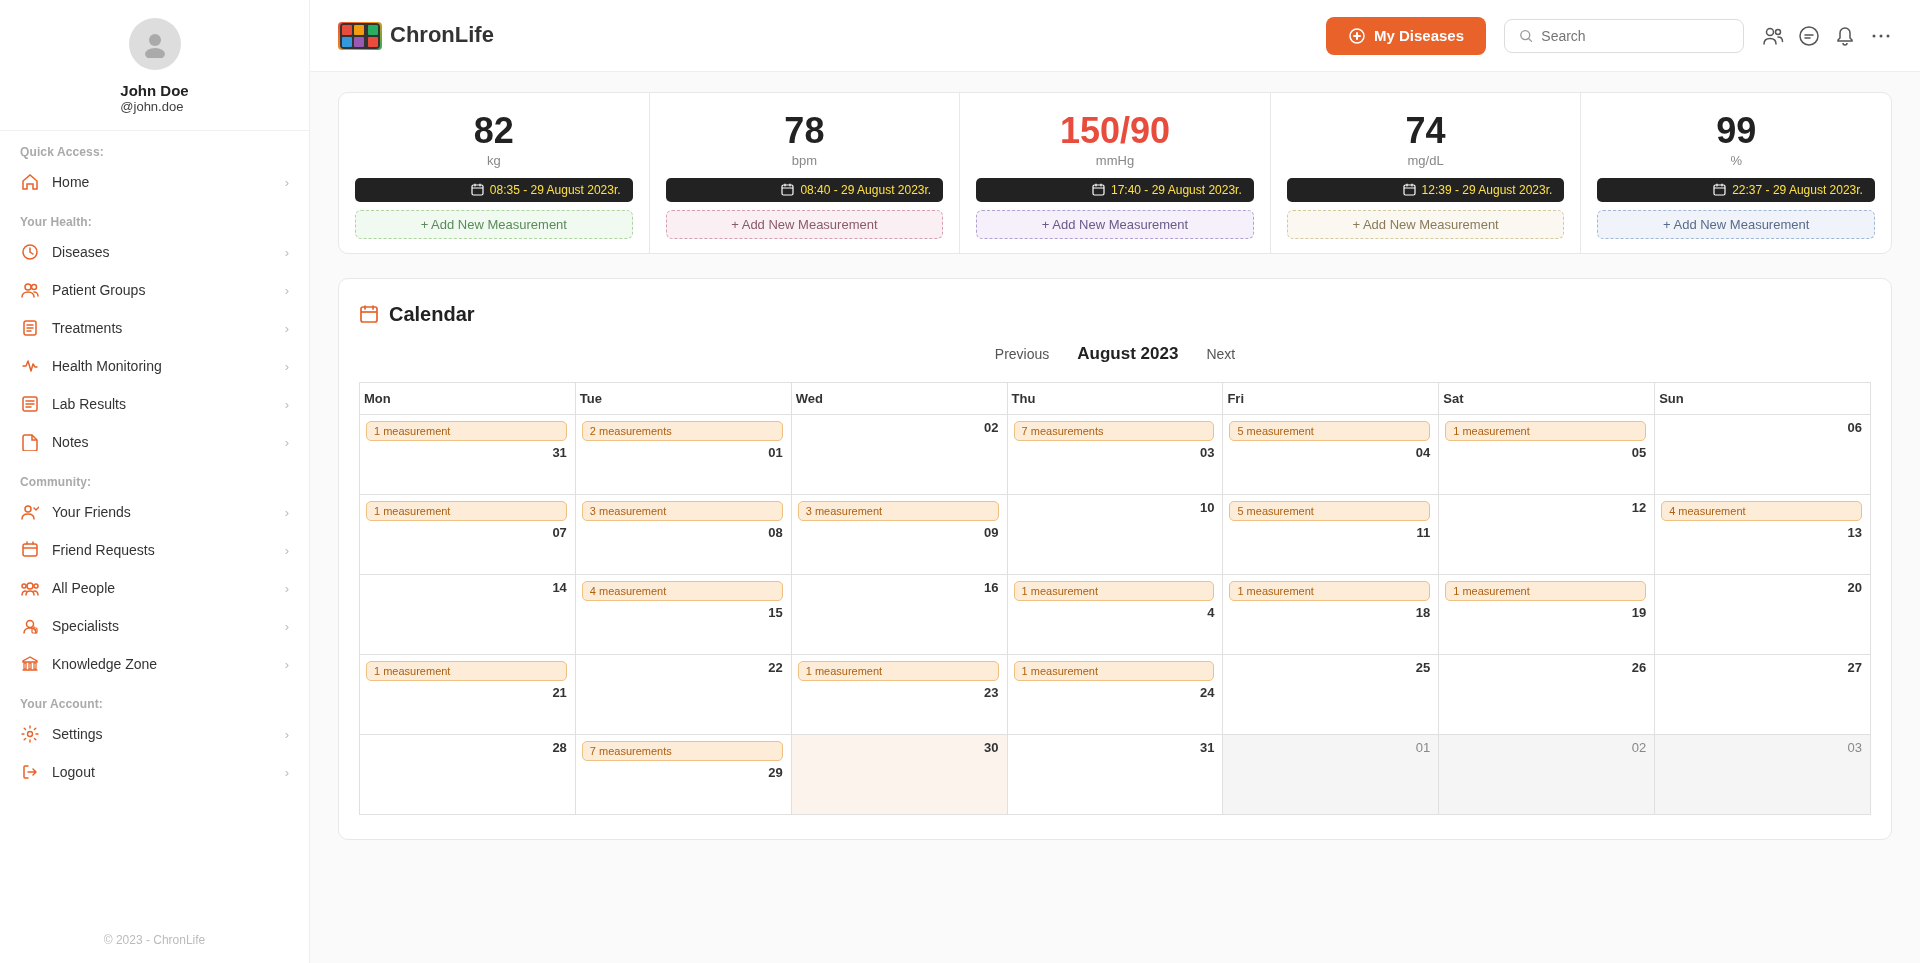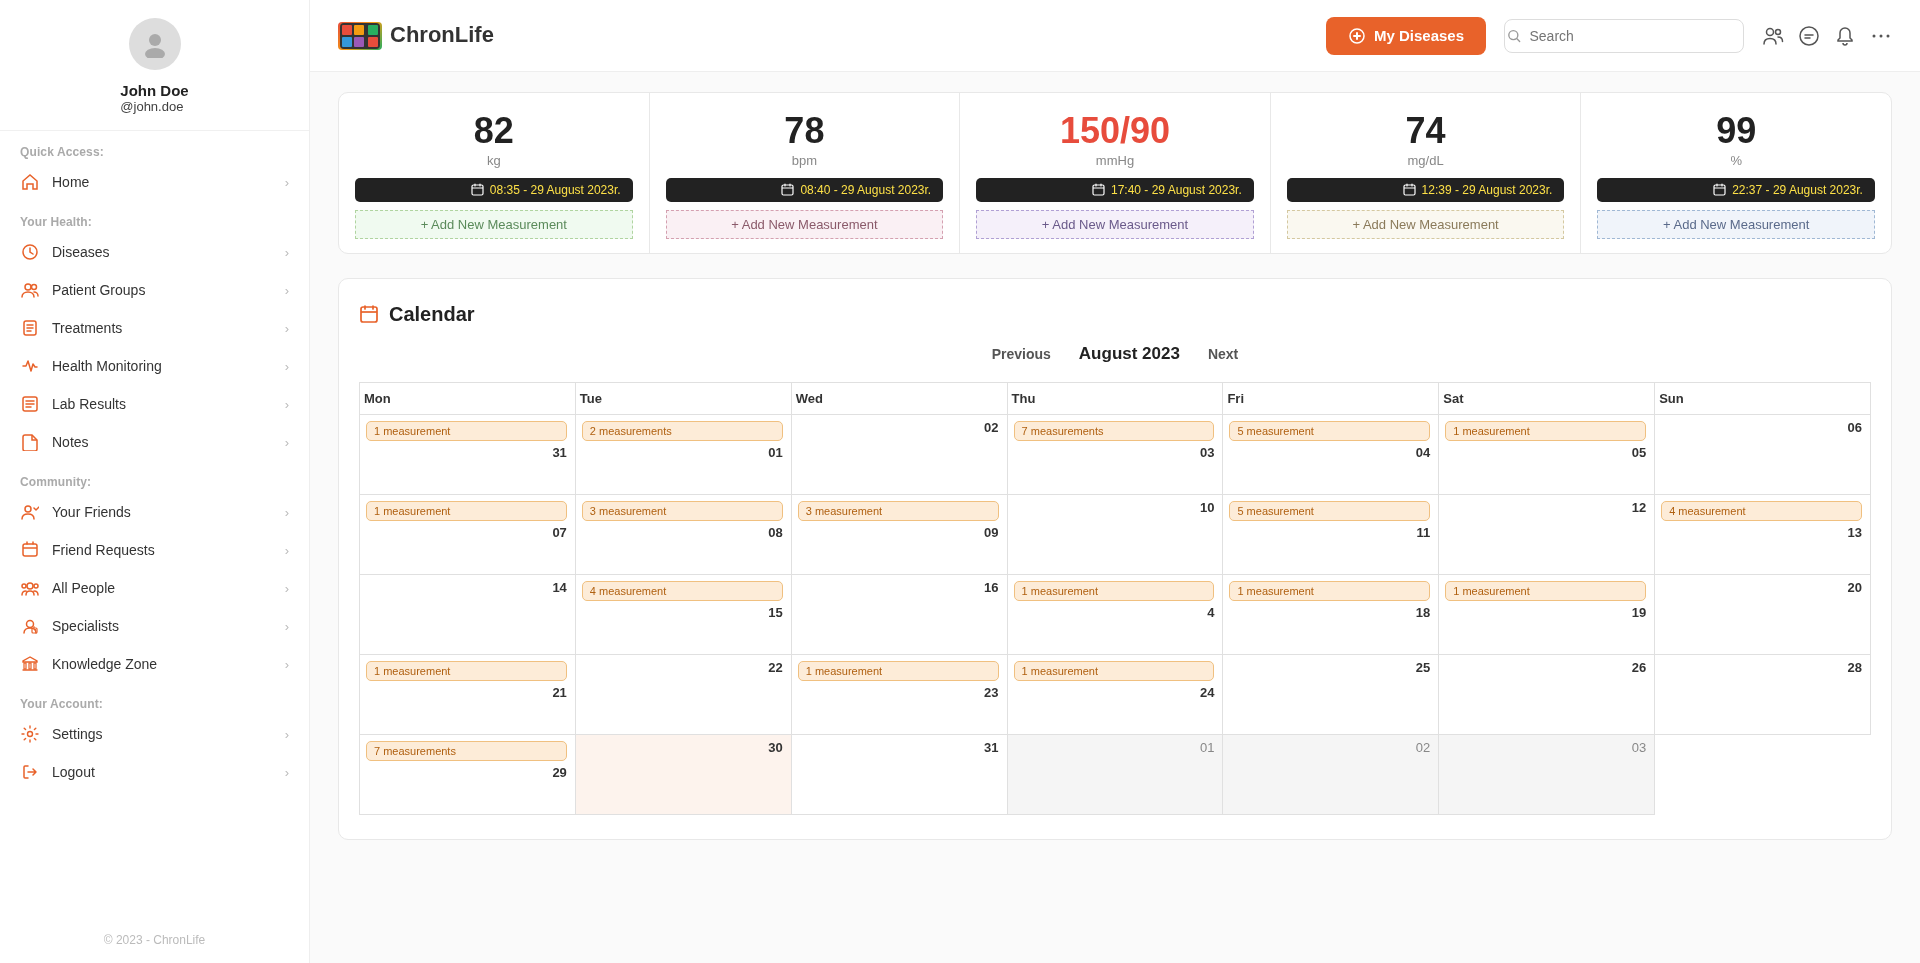--- a/index.html
+++ b/index.html
@@ -95,21 +95,21 @@
       border-radius: 8px;
       padding: 10px 22px;
       font-size: 15px;
       font-weight: 600;
       cursor: pointer;
       display: flex; align-items: center; gap: 8px;
     }
     .search-box {
       display: flex; align-items: center; gap: 8px;
       border: 1px solid #ddd; border-radius: 8px;
-      padding: 8px 2px;
+      padding: 8px 14px;
       background: #fff;
       width: 240px;
     }
     .search-box input {
       border: none; outline: none; font-size: 14px; color: #555; background: transparent; width: 100%;
     }
     .topnav-icons { display: flex; align-items: center; gap: 14px; }
     .topnav-icon-btn {
       background: none; border: none; cursor: pointer;
       font-size: 18px; color: #555;
@@ -155,21 +155,21 @@
       font-size: 12px;
       display: flex; align-items: center; gap: 6px;
       width: 100%;
       justify-content: flex-end;
       margin-top: 4px;
     }
     .add-measurement-btn {
       border: 1px dashed #b0d4a0;
       background: #f0faf0;
       color: #5a8a5a;
-      border-radius: 0;
+      border-radius: 6px;
       padding: 6px 0;
       width: 100%;
       font-size: 13px;
       cursor: pointer;
       text-align: center;
       margin-top: 2px;
     }
     .add-measurement-btn.pink { border-color: #d4a0b0; background: #faf0f4; color: #8a5a6a; }
     .add-measurement-btn.purple { border-color: #b0a0d4; background: #f5f0fa; color: #6a5a8a; }
     .add-measurement-btn.yellow { border-color: #d4c8a0; background: #faf8f0; color: #8a7a5a; }
@@ -178,21 +178,21 @@
     
     .calendar-section { background: #fff; border: 1px solid #e8e8e8; border-radius: 10px; padding: 24px 20px; }
     .calendar-header-title {
       display: flex; align-items: center; gap: 10px;
       font-size: 20px; font-weight: 700; color: #222; margin-bottom: 18px;
     }
     .cal-nav {
       display: flex; align-items: center; justify-content: center; gap: 28px;
       margin-bottom: 18px;
     }
-    .cal-nav-btn { background: none; border: none; cursor: pointer; font-size: 14px; color: #555; font-weight: 700; }
+    .cal-nav-btn { background: none; border: none; cursor: pointer; font-size: 14px; color: #555; font-weight: 400; }
     .cal-month { font-size: 17px; font-weight: 700; color: #222; }
     .cal-grid { display: grid; grid-template-columns: repeat(7, 1fr); border-top: 1px solid #e0e0e0; border-left: 1px solid #e0e0e0; }
     .cal-day-header {
       background: #fff;
       border-right: 1px solid #e0e0e0;
       border-bottom: 1px solid #e0e0e0;
       padding: 8px 4px;
       font-size: 13px; font-weight: 700; color: #333;
     }
     .cal-cell {
@@ -698,20 +698,23 @@
             <span class="cal-badge">1 measurement</span>
             <span class="cal-date bold">24</span>
           </div>
           <div class="cal-cell">
             <span class="cal-date bold">25</span>
           </div>
           <div class="cal-cell">
             <span class="cal-date bold">26</span>
           </div>
           <div class="cal-cell">
+            <span class="cal-date bold">27</span>
+          </div>
+          <div class="cal-cell">
             <span class="cal-date bold">28</span>
           </div>
           <div class="cal-cell">
             <span class="cal-badge">7 measurements</span>
             <span class="cal-date bold">29</span>
           </div>
           <div class="cal-cell highlight">
             <span class="cal-date bold">30</span>
           </div>
           <div class="cal-cell">

